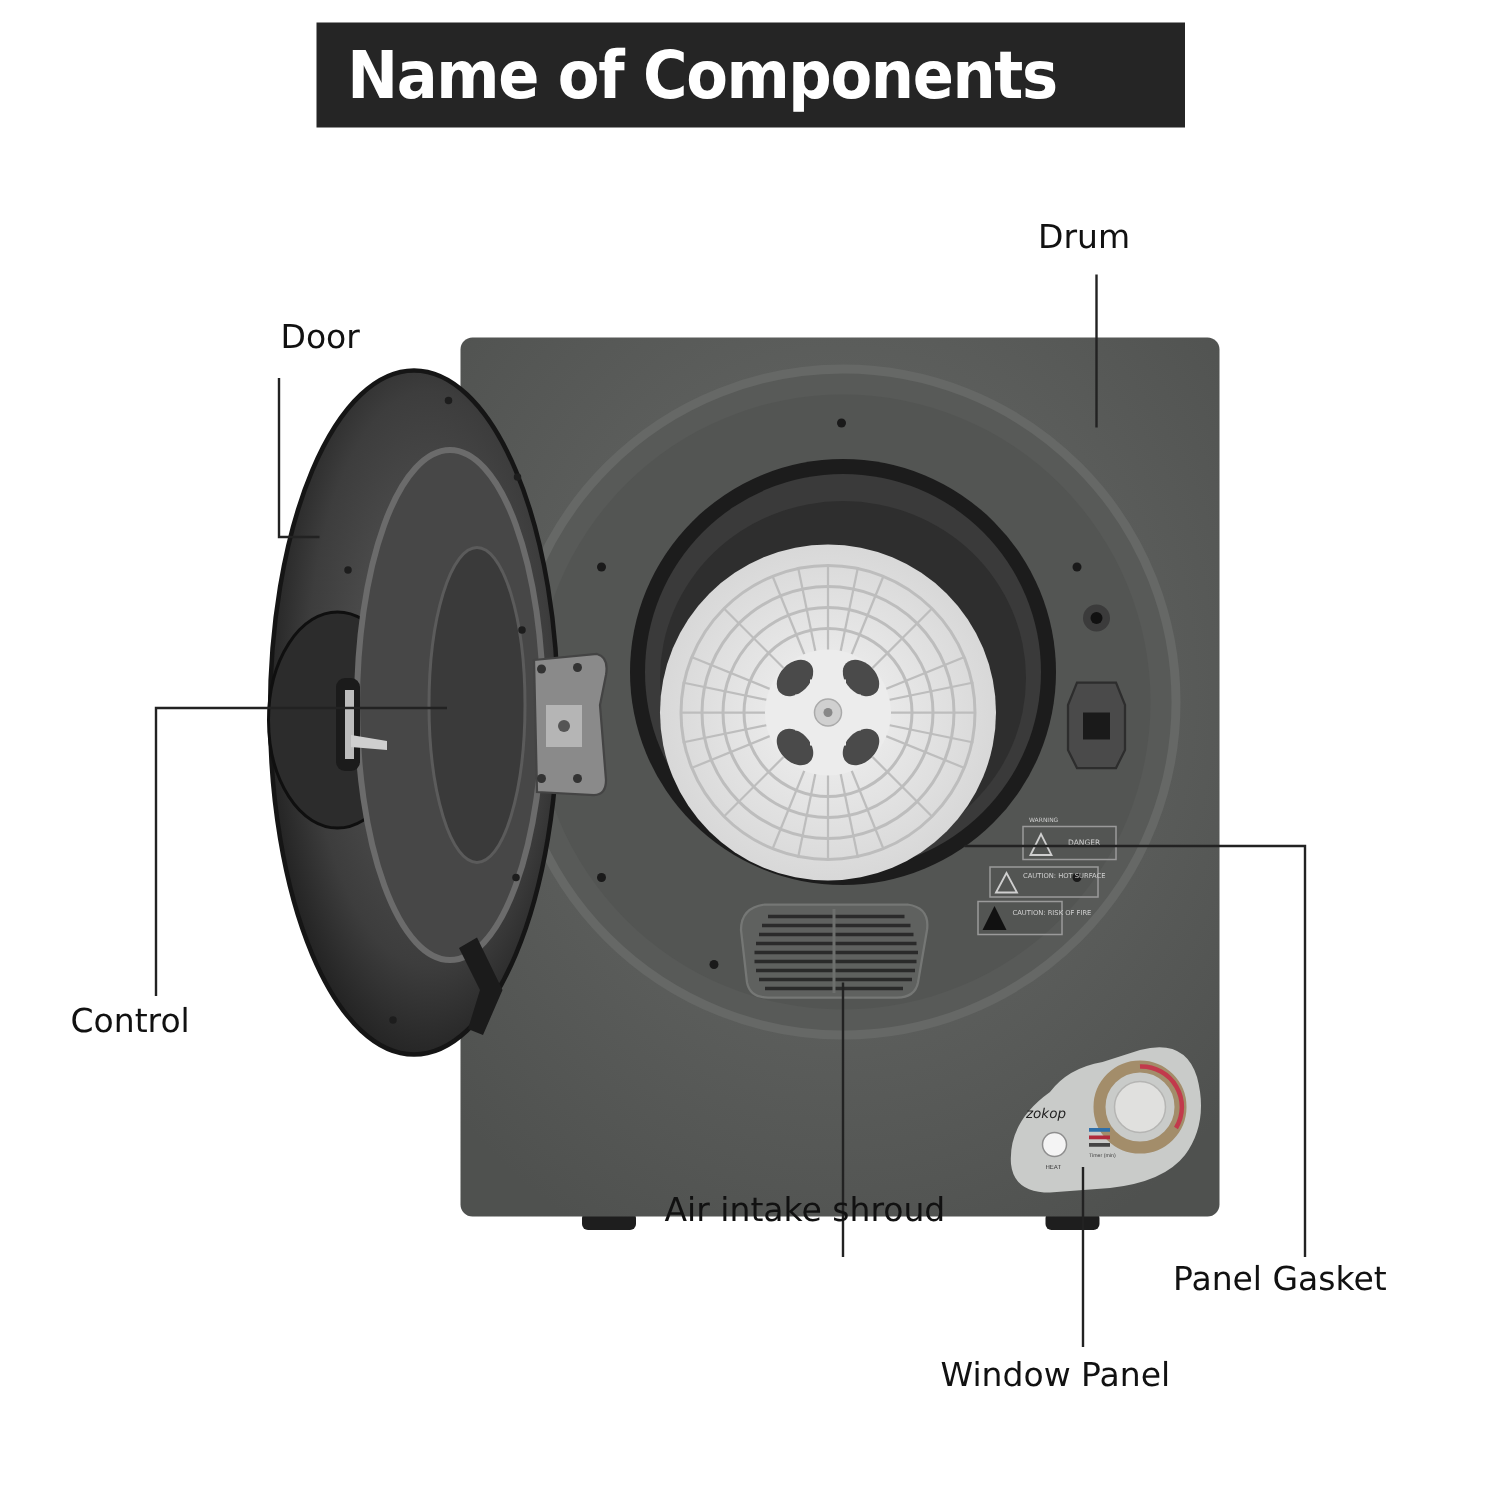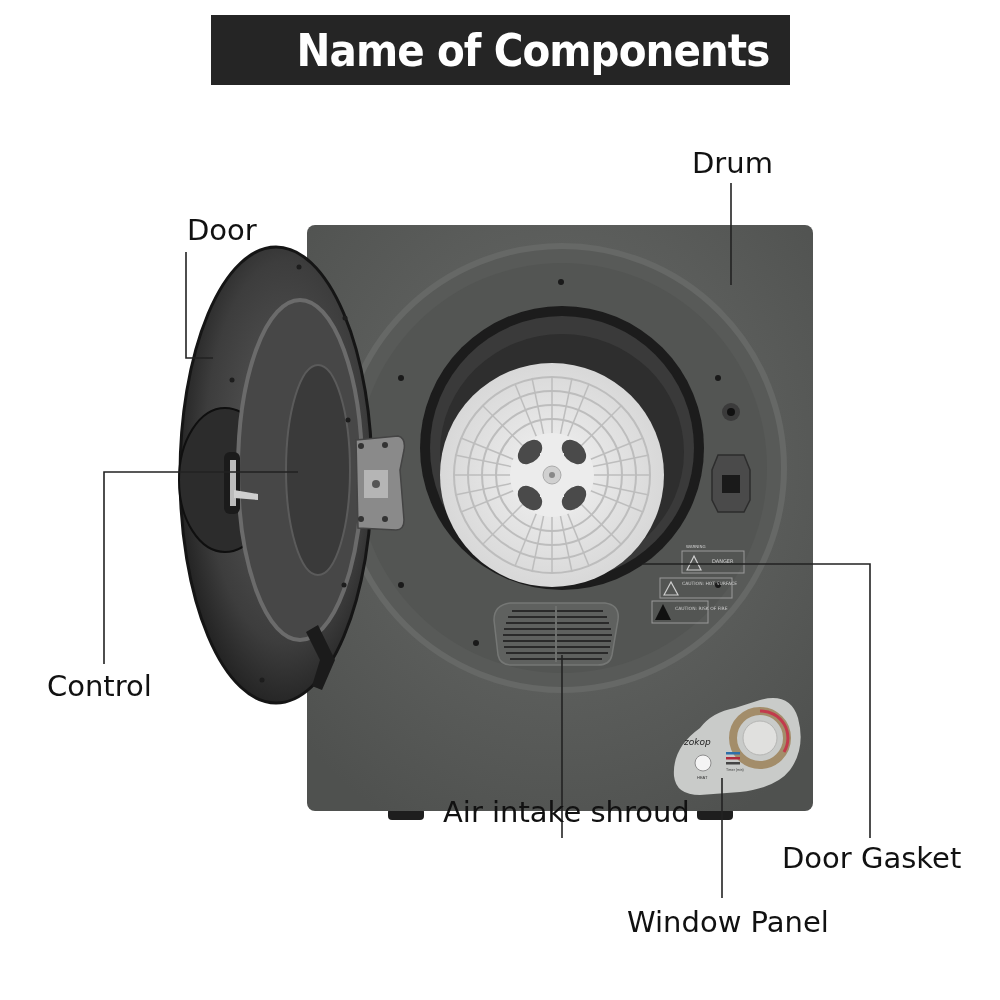--- a/index.html
+++ b/index.html
@@ -1,22 +1,22 @@
 <!DOCTYPE html>
 <html><head>
 <meta charset="utf-8">
 <style>
   html, body { margin:0; padding:0; background:#ffffff; }
   body { width:1000px; height:1000px; position:relative; overflow:hidden;
          font-family:"Liberation Sans", sans-serif; }
   .title-bar { position:absolute; left:211px; top:15px; width:579px; height:70px;
-               background:#252525; display:flex; align-items:center; justify-content:flex-end; }
+               background:#252525; display:flex; align-items:center; justify-content:flex-start; }
   .title-text { color:#ffffff; font-family:"DejaVu Sans", sans-serif; font-weight:bold;
                 font-size:44px; letter-spacing:-1px; transform:scaleX(0.92); }
-  .label { position:absolute; color:#111; font-size:29px; white-space:nowrap;
+  .label { position:absolute; color:#111; font-size:22px; white-space:nowrap;
            font-family:"DejaVu Sans", sans-serif; }
   svg.art { position:absolute; left:0; top:0; }
 </style>
 </head>
 <body>
 
 <div class="title-bar">
   <span class="title-text">Name of Components</span>
 </div>
 
@@ -195,14 +195,14 @@
     <polyline points="643,564 870,564 870,838"></polyline>
 
     <polyline points="722,778 722,898"></polyline>
   </g>
 </svg>
 
 <span class="label" style="left:692px; top:146px;">Drum</span>
 <span class="label" style="left:151px; top:213px;margin-left:36px;">Door</span>
 <span class="label" style="left:47px; top:669px;">Control</span>
 <span class="label" style="left:443px; top:795px;">Air intake shroud</span>
-<span class="label" style="left:782px; top:841px;">Door Gasket</span>
+<span class="label" style="left:782px; top:841px;">Panel Gasket</span>
 <span class="label" style="left:627px; top:905px;">Window Panel</span>
 
 </body></html>

